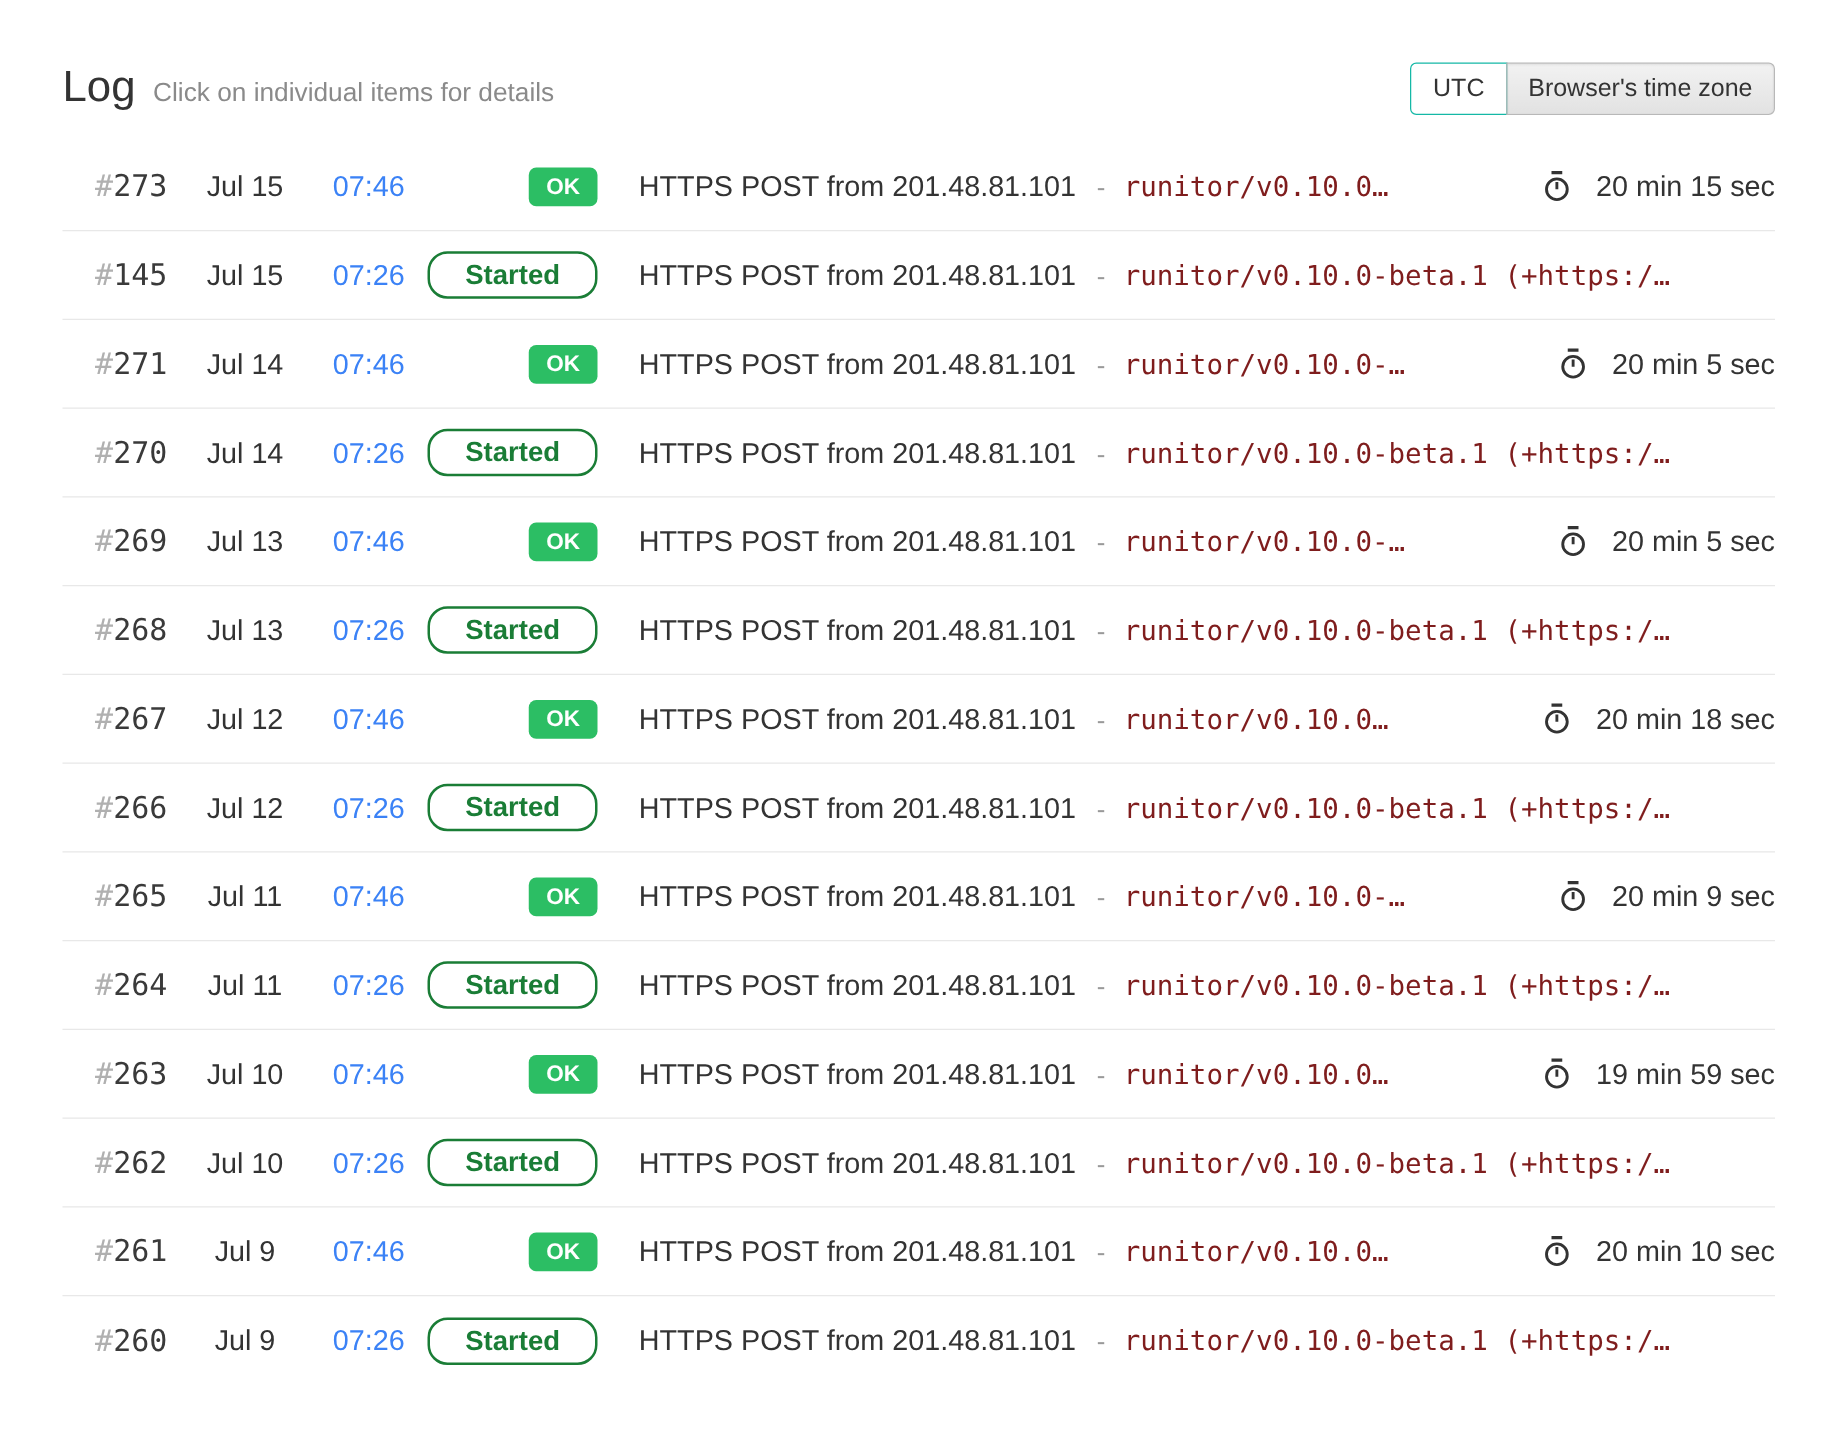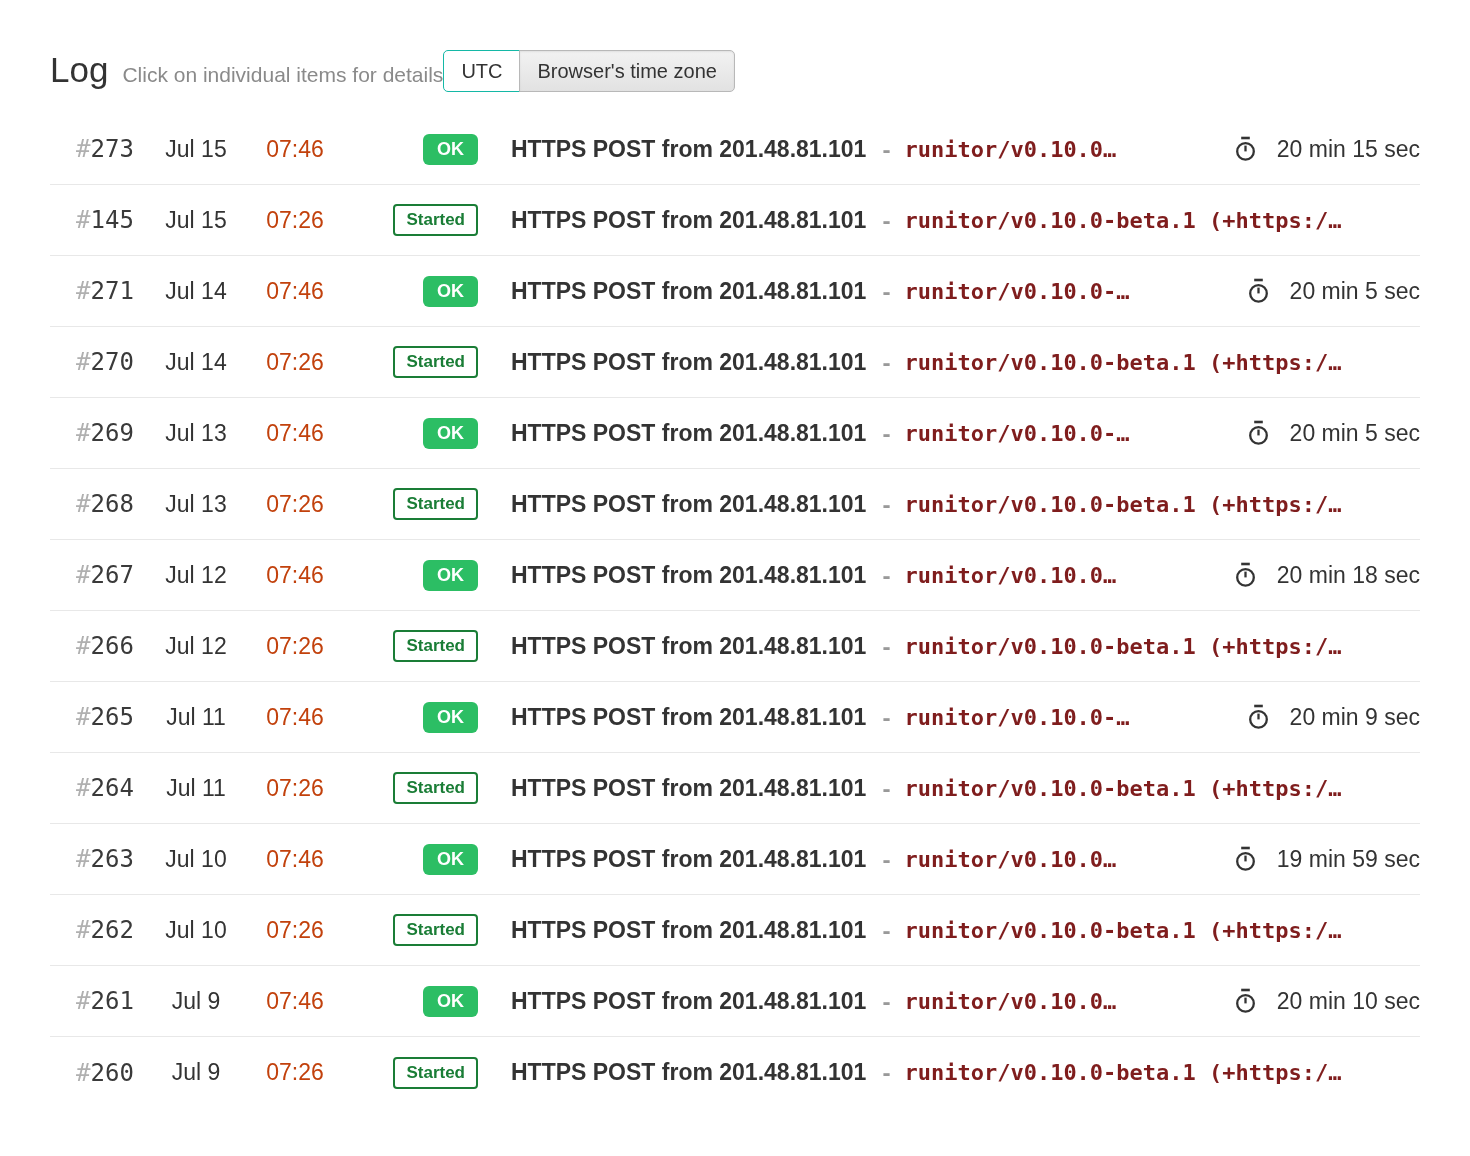--- a/index.html
+++ b/index.html
@@ -7,21 +7,21 @@
   body {
     width: 1470px; height: 1156px;
     font-family: "Liberation Sans", sans-serif;
     color: #333333;
     overflow: hidden;
   }
   .page { padding: 36px 50px 0 50px; }
 
   
   .header-row {
-    display: flex; align-items: flex-start;
+    display: flex; justify-content: space-between; align-items: flex-start;
     padding: 0 0 22px 0;
   }
   .title-wrap { display: flex; align-items: baseline; margin-top: 14px; margin-left: 0; }
   .page-title { font-size: 35px; font-weight: 400; color: #333; letter-spacing: 0; }
   .page-subtitle { font-size: 21px; color: #8a8a8a; margin-left: 14px; }
 
   .btn-group { display: inline-flex; margin-top: 14px; }
   .tz-btn {
     font-family: "Liberation Sans", sans-serif;
     font-size: 20px; color: #333;
@@ -53,42 +53,42 @@
     width: 96px; flex-shrink: 0;
     font-family: "DejaVu Sans Mono", monospace;
     font-size: 24px;
     padding-left: 14px;
     white-space: nowrap;
   }
   .col-num .hash { color: #b0b0b0; }
   .col-num .nval { color: #3a3a3a; }
 
   .col-date { width: 100px; flex-shrink: 0; font-size: 23px; color: #333; }
-  .col-time { width: 98px; flex-shrink: 0; font-size: 23px; color: #c2410c; }
+  .col-time { width: 98px; flex-shrink: 0; font-size: 23px; color: #3b82f6; }
 
   .col-badge {
     width: 134px; flex-shrink: 0;
     display: flex; justify-content: flex-end; align-items: center;
   }
   .badge { font-weight: bold; white-space: nowrap; }
   .badge-ok {
     background: #2cbe64; color: #ffffff;
     font-size: 18px; padding: 5px 14px; border-radius: 6px;
   }
   .badge-started {
     background: #ffffff; color: #1a7d36;
     border: 2px solid #1a7d36;
-    font-size: 17px; padding: 4px 11px; border-radius: 4px;
+    font-size: 22px; padding: 4px 28px; border-radius: 16px;
   }
 
   .col-msg {
     flex: 1 1 auto; min-width: 0;
     margin-left: 33px;
     white-space: nowrap; overflow: hidden;
-    display: flex; align-items: baseline; font-weight: bold;
+    display: flex; align-items: baseline;
   }
   .event-text { font-size: 23px; color: #333; }
   .event-sep {
     font-family: "DejaVu Sans Mono", monospace;
     font-size: 20px; color: #999999; margin: 0 12px 0 14px;
   }
   .agent-text {
     font-family: "DejaVu Sans Mono", monospace;
     font-size: 22px; color: #7f1d1d;
   }

